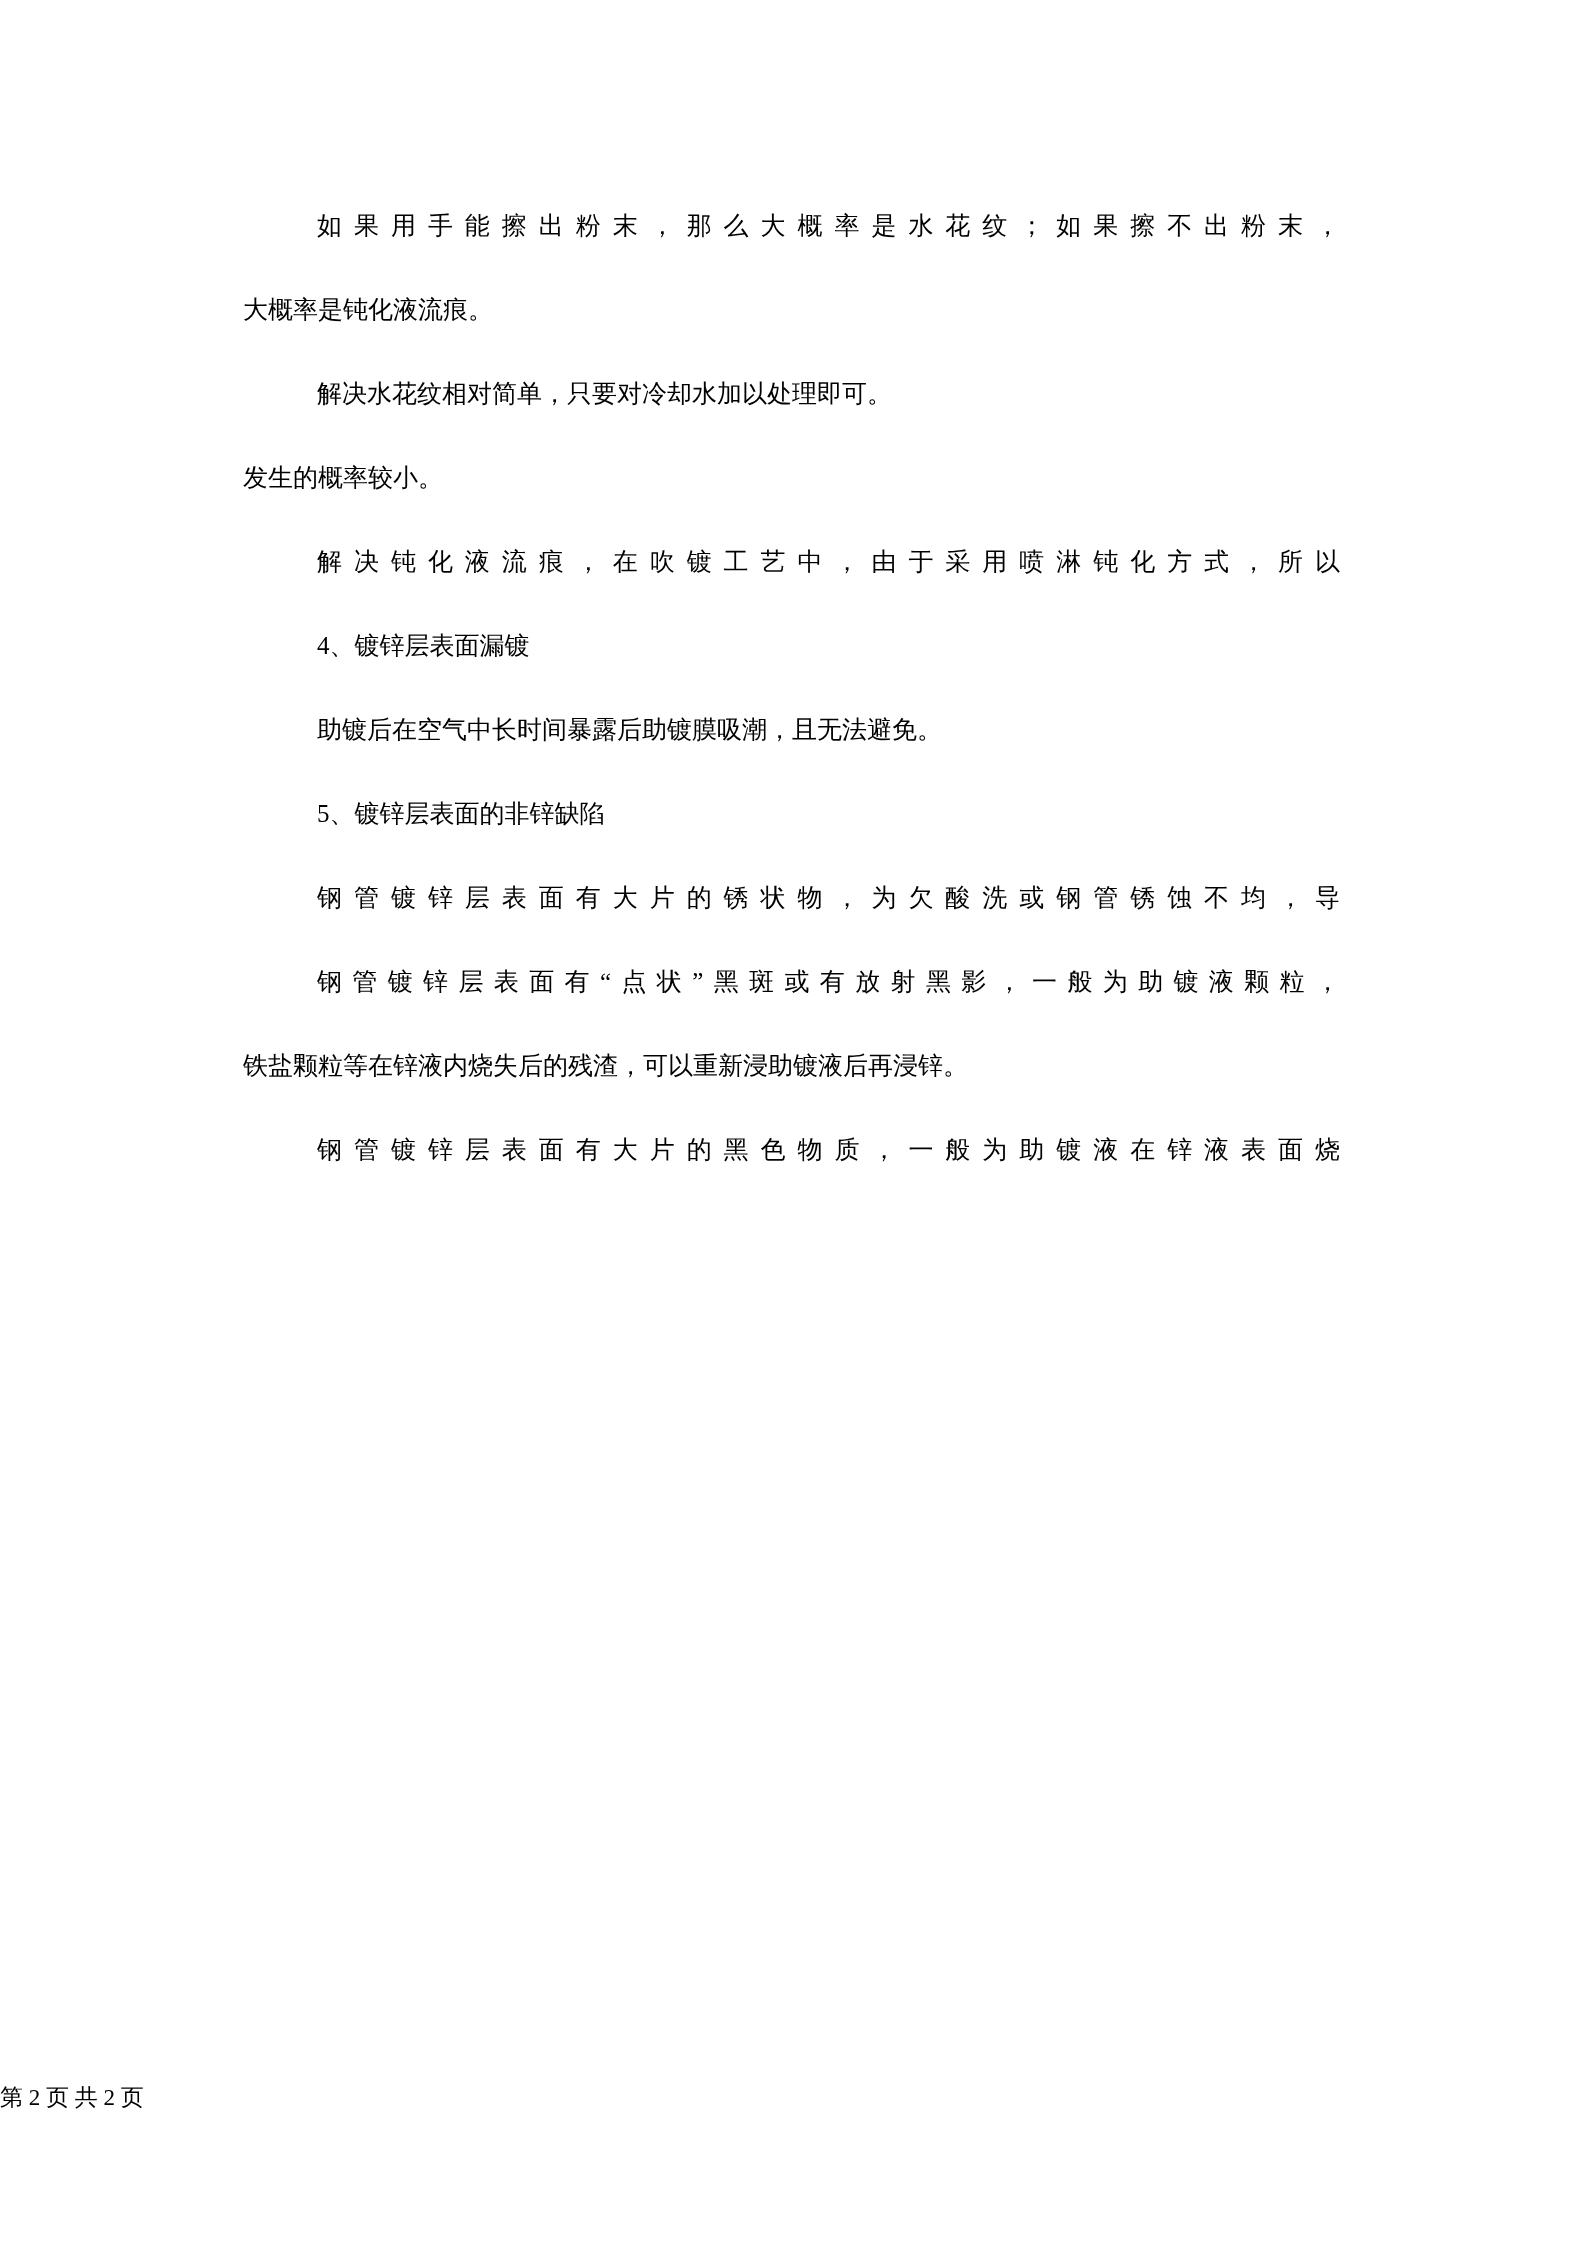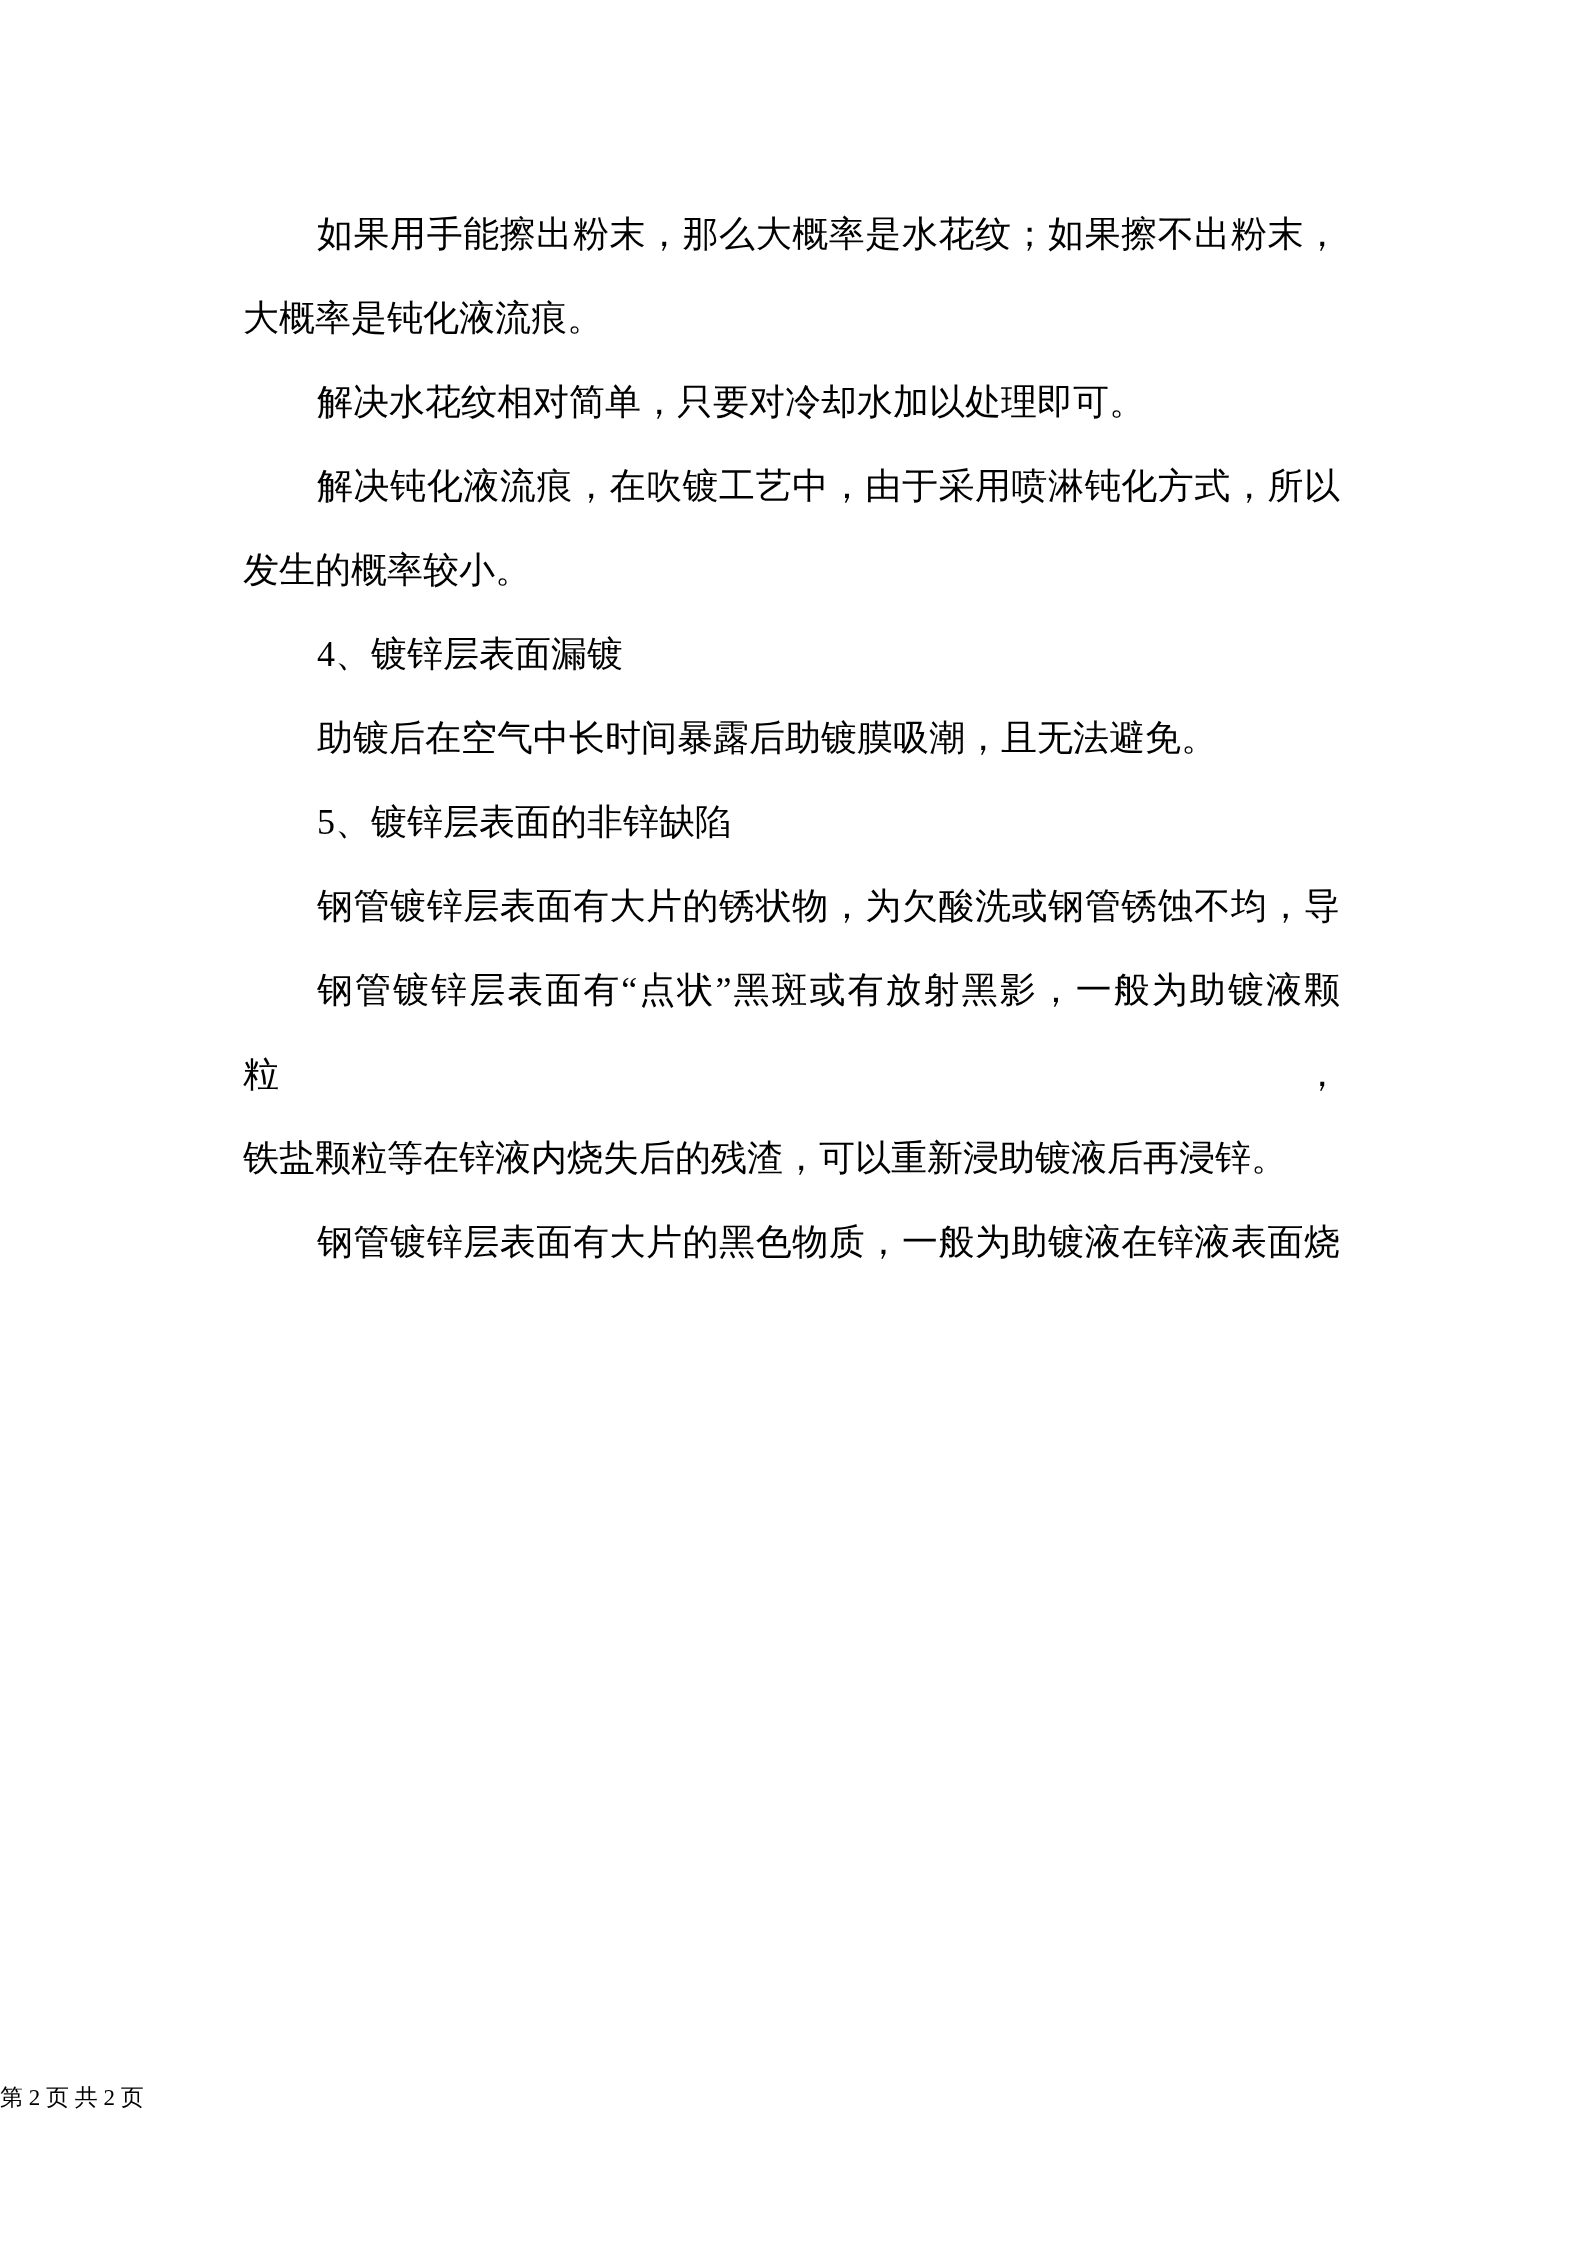--- a/index.html
+++ b/index.html
@@ -12,23 +12,23 @@
     width: 1587px;
     height: 2245px;
     background: #ffffff;
     color: #000000;
     font-family: "Liberation Serif", "DejaVu Serif", serif;
     overflow: hidden;
   }
   .content {
     position: absolute;
     left: 243px;
-    top: 192px;
+    top: 184px;
     width: 1097px;
-    font-size: 36px;
+    font-size: 25px;
     line-height: 84px;
   }
   .para {
     margin: 0;
     padding: 0;
   }
   .line {
     min-height: 84px;
   }
   .line.indent {
@@ -58,22 +58,22 @@
     <div class="para">
       <div class="line indent justify">如果用手能擦出粉末，那么大概率是水花纹；如果擦不出粉末，</div>
       <div class="line">大概率是钝化液流痕。</div>
     </div>
 
     <div class="para">
       <div class="line indent">解决水花纹相对简单，只要对冷却水加以处理即可。</div>
     </div>
 
     <div class="para">
+      <div class="line">发生的概率较小。</div>
       <div class="line indent justify">解决钝化液流痕，在吹镀工艺中，由于采用喷淋钝化方式，所以</div>
-      <div class="line">发生的概率较小。</div>
     </div>
 
     <div class="para">
       <div class="line indent">4、镀锌层表面漏镀</div>
     </div>
 
     <div class="para">
       <div class="line indent">助镀后在空气中长时间暴露后助镀膜吸潮，且无法避免。</div>
     </div>
 

